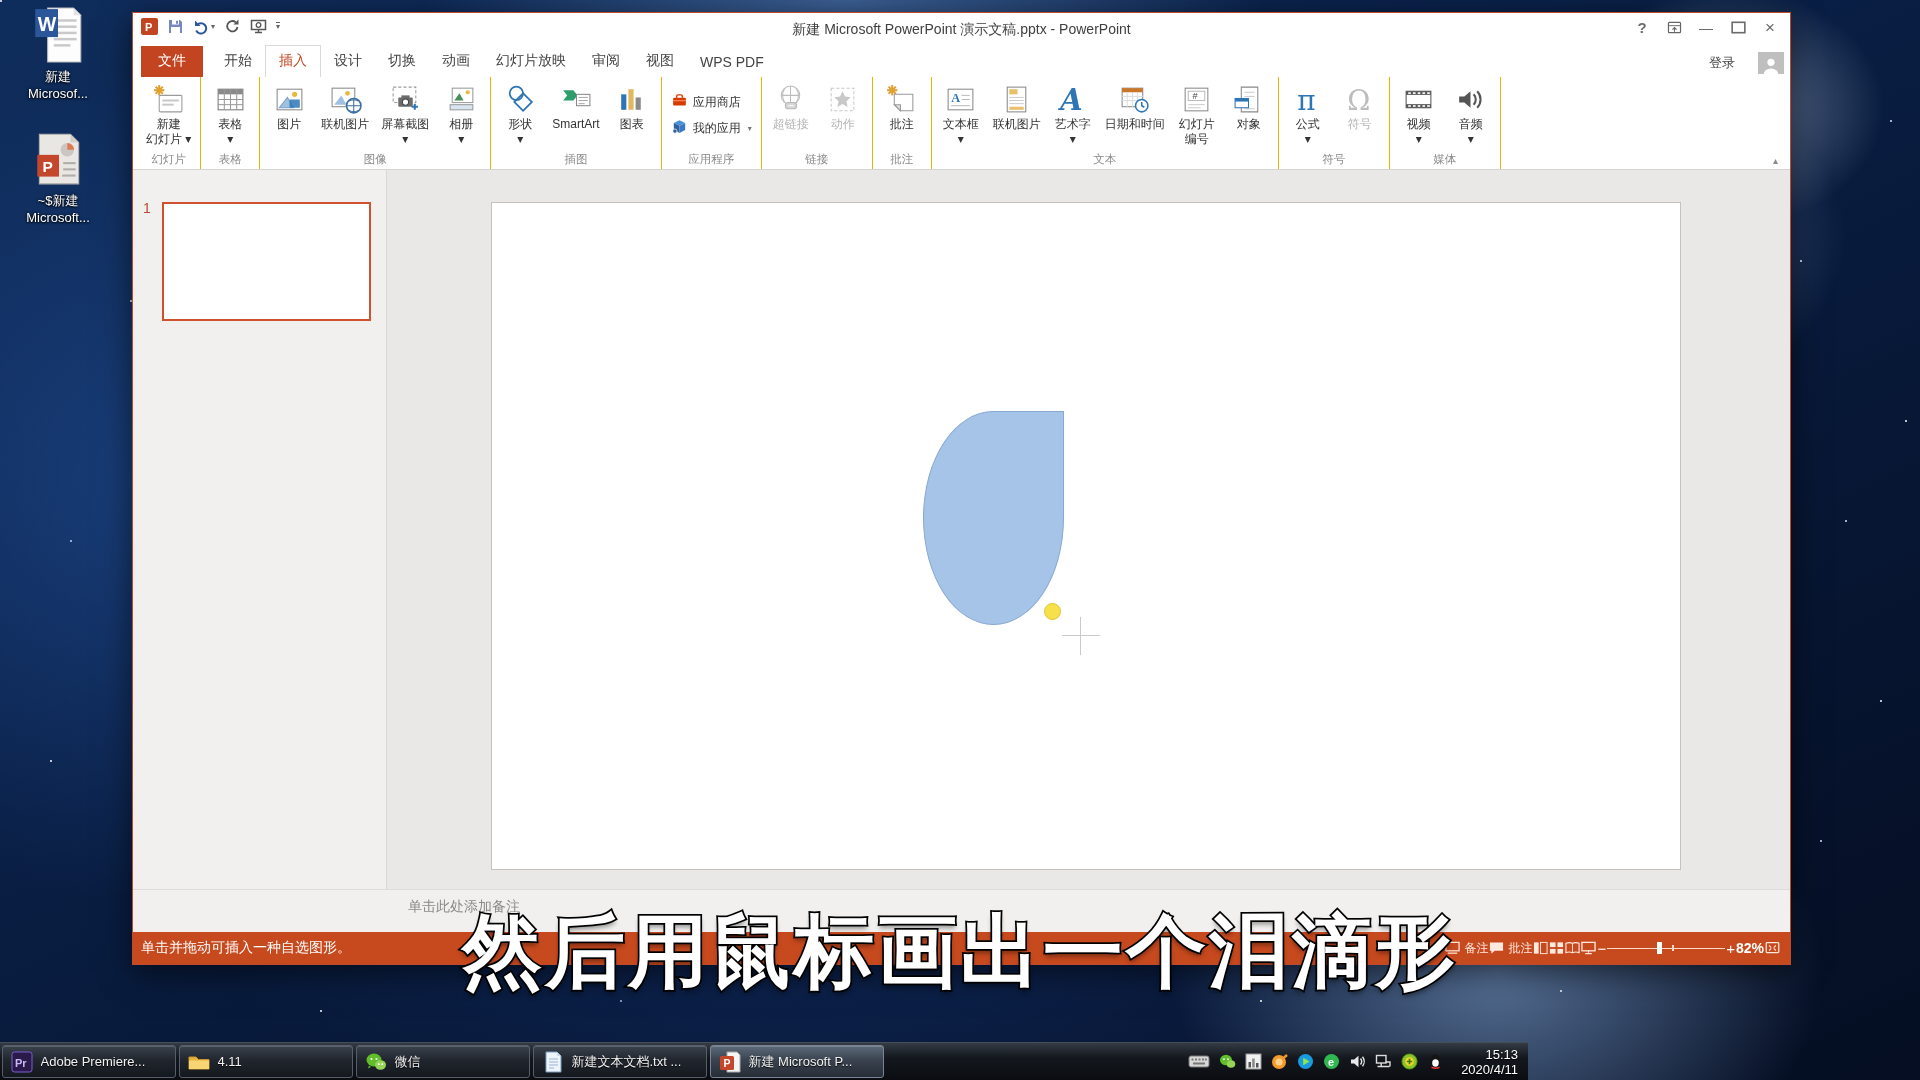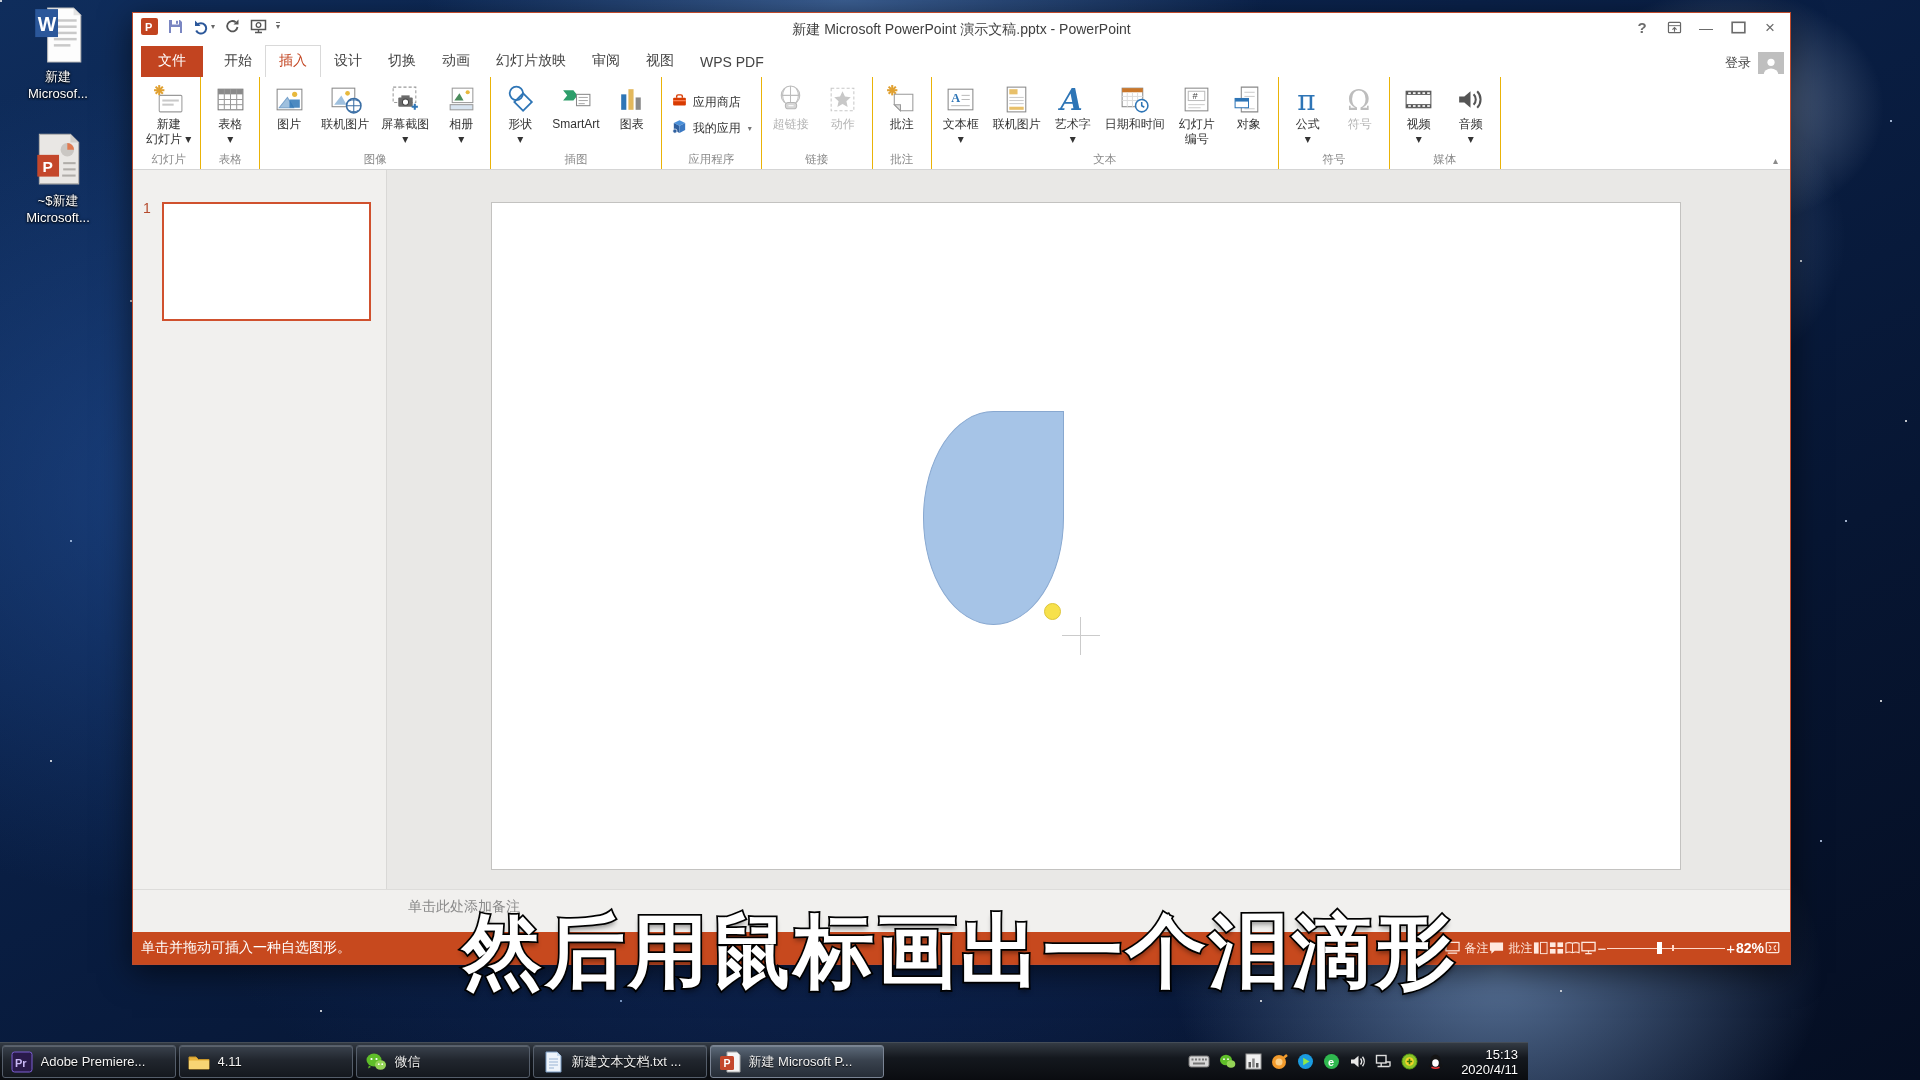--- a/index.html
+++ b/index.html
@@ -38,21 +38,21 @@
   .win-controls{position:absolute;right:4px;top:0;display:flex;}
   .ctrl{width:32px;height:29px;display:flex;align-items:center;justify-content:center;
     color:#6b6b6b;font-size:15px;cursor:pointer;}
   .ctrl svg{width:15px;height:13px;}
   
   .tabrow{height:30px;display:flex;align-items:flex-end;position:relative;flex:0 0 auto;}
   #tabs{display:flex;align-items:flex-end;margin-left:8px;}
   .tab{padding:6px 13px 7px;font-size:14px;color:#444;cursor:pointer;white-space:nowrap;}
   .tab.filetab{background:#c24420;color:#fff;padding:6px 17px 7px;margin-right:8px;}
   .tab.active{color:#c24420;background:#fff;border:1px solid #d9d9d9;border-bottom:1px solid #fff;margin-bottom:-1px;}
-  .signin{position:absolute;right:6px;bottom:3px;display:flex;align-items:center;gap:7px;
+  .signin{position:absolute;right:6px;bottom:3px;display:flex;align-items:center;gap:23px;
     font-size:13px;color:#444;cursor:pointer;}
   .avatar{width:26px;height:22px;background:#bfbfbf;display:flex;align-items:flex-end;justify-content:center;overflow:hidden;}
   .avatar svg{width:18px;height:18px;}
   
   .ribbon{height:92px;flex:0 0 auto;display:flex;align-items:stretch;background:#fff;
     border-bottom:1px solid #d5d5d5;padding-left:4px;position:relative;}
   .rgroup{display:flex;flex-direction:column;border-right:1px solid #eab308;padding:2px 3px 0;}
   .rbtns{display:flex;flex:1;align-items:flex-start;}
   .rstack{display:flex;flex-direction:column;justify-content:center;flex:1;gap:6px;padding:0 6px;}
   .bigbtn{display:flex;flex-direction:column;align-items:center;padding:2px 6px 0;min-width:40px;

